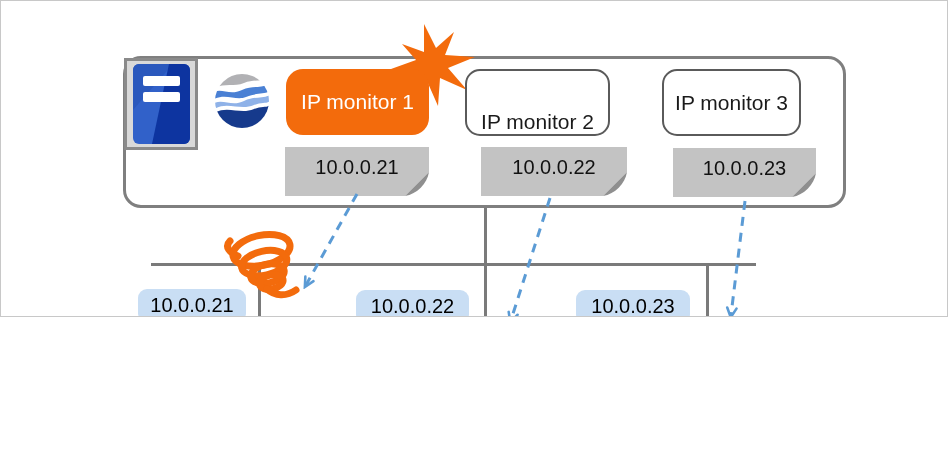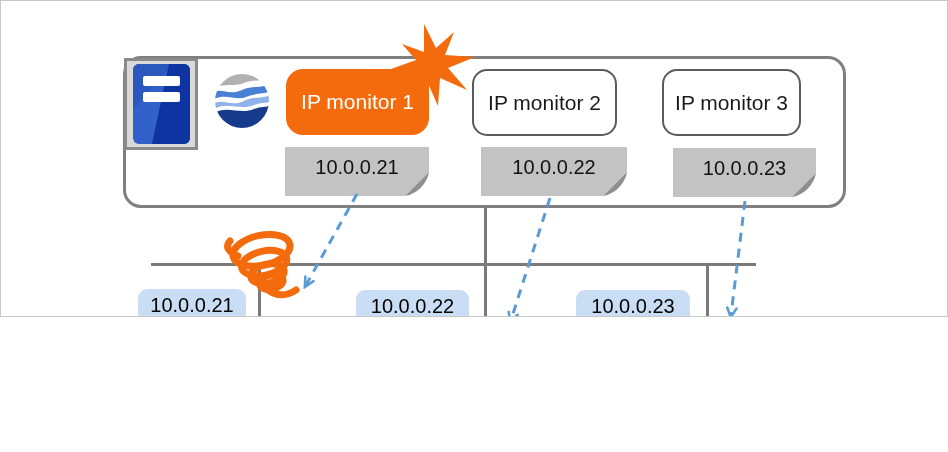--- a/index.html
+++ b/index.html
@@ -15,21 +15,21 @@
   }
   .burst{position:absolute;left:260px;top:-44px;width:92px;height:104px;}
   .logo{position:absolute;left:88px;top:14px;width:56px;height:56px;}
   .monitor{
     position:absolute;display:flex;align-items:center;justify-content:center;
     box-sizing:border-box;font-size:21px;border-radius:15px;white-space:pre;
   }
   .monitor.error{background:#f36b0c;color:#ffffff;border:none;border-radius:17px;}
   .monitor.normal{background:#ffffff;color:#1a1a1a;border:2px solid #5a5a5a;}
   .m1{left:160px;top:10px;width:143px;height:66px;}
-  .m2{left:346px;top:10px;width:145px;height:67px;}
+  .m2{left:339px;top:10px;width:145px;height:67px;align-items:flex-end;}
   .m3{left:536px;top:10px;width:139px;height:67px;}
   .note{
     position:absolute;background:#c3c3c3;color:#111;font-size:20px;
     display:flex;justify-content:center;align-items:flex-start;padding-top:9px;
     box-sizing:border-box;
   }
   .n1{left:159px;top:88px;width:144px;height:49px;}
   .n2{left:355px;top:88px;width:146px;height:49px;}
   .n3{left:547px;top:89px;width:143px;height:49px;}
   .fold{position:absolute;right:0;bottom:0;width:24px;height:24px;}

